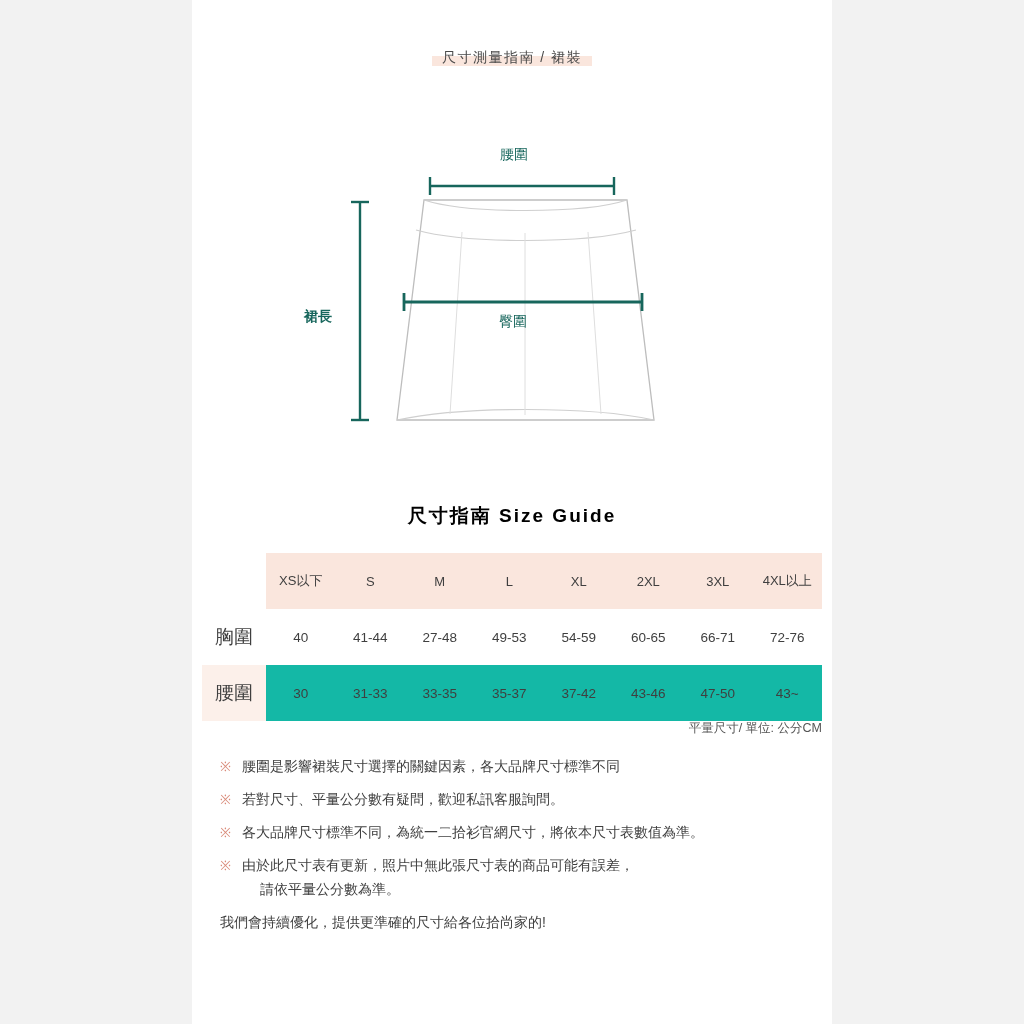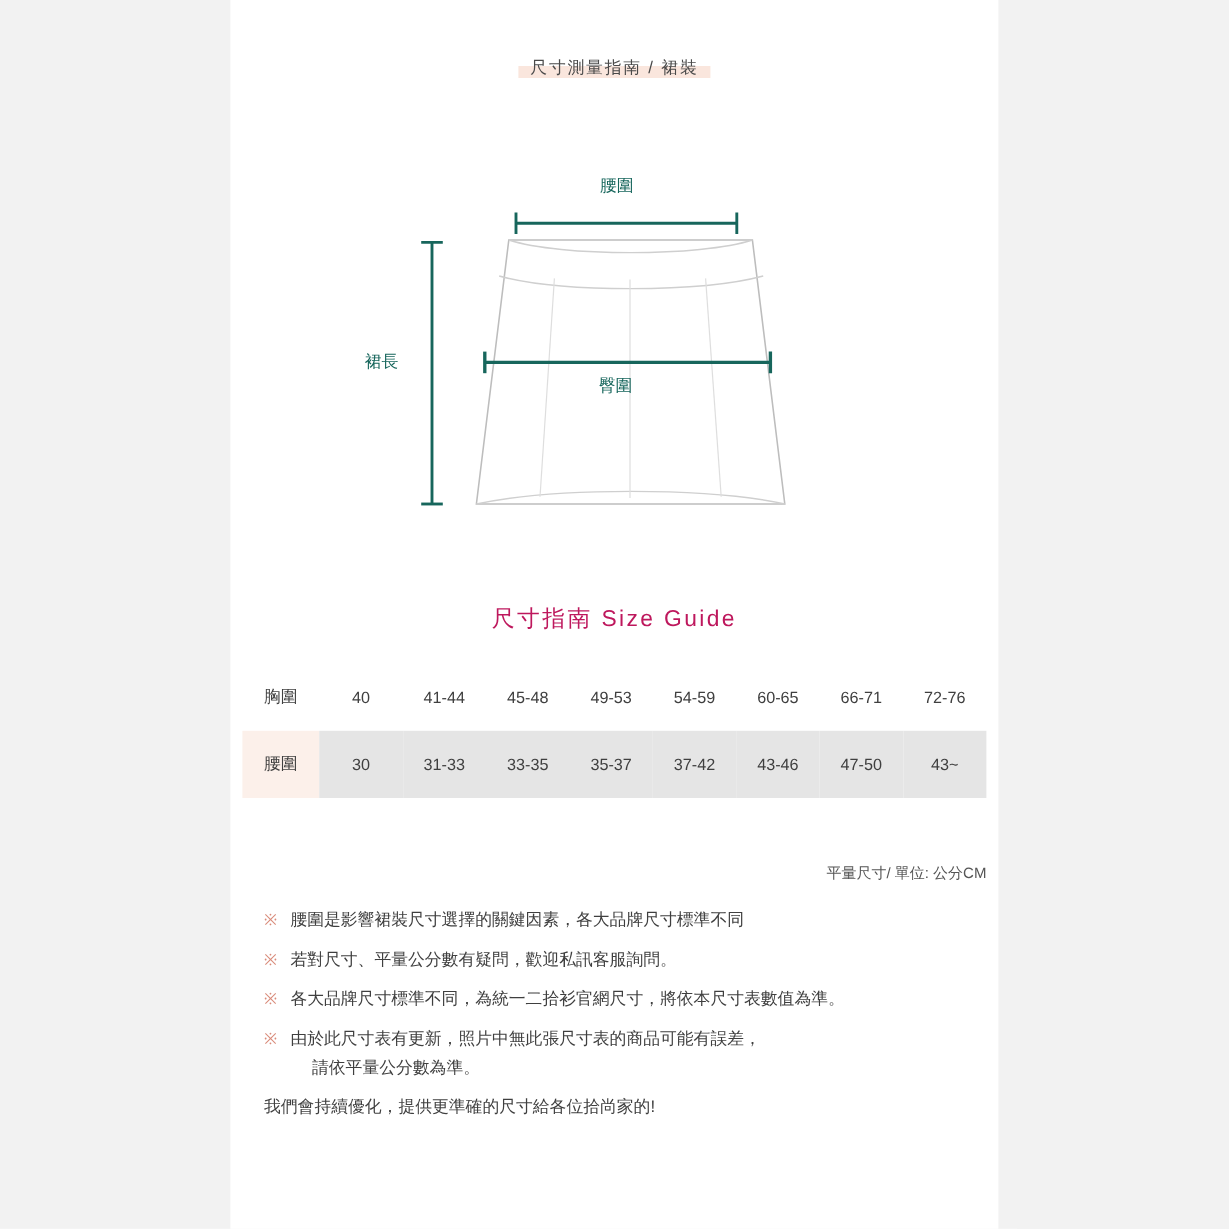--- a/index.html
+++ b/index.html
@@ -64,61 +64,62 @@
     top: 0;
   }
   .lbl {
     position: absolute;
     font-size: 14px;
     color: #17665c;
     white-space: nowrap;
   }
   .lbl-waist  { left: 308px; top: 16px; }
   .lbl-hip    { left: 307px; top: 183px; }
-  .lbl-length { left: 112px; top: 163px; }
+  .lbl-length { left: 112px; top: 178px; font-weight: bold; }
   
   .sg-title {
     position: absolute;
     left: 0;
     top: 503px;
     width: 640px;
     text-align: center;
     font-size: 19px;
-    color: #be185d;
+    color: #000000;
     letter-spacing: 2px;
+    font-weight: bold;
   }
   
   .tbl {
     position: absolute;
     left: 10px;
     top: 553px;
     width: 620px;
     border-collapse: collapse;
     table-layout: fixed;
   }
   .tbl td {
     height: 54px;
     text-align: center;
     font-size: 13.5px;
     color: #3f3f3f;
     border: none;
   }
   .tbl .rowhead {
     width: 62px;
     text-align: center;
-    font-size: 14px;
+    font-size: 19px;
     color: #3f3f3f;
   }
   .tbl tr.head td {
     background: #fae6dd;
     font-size: 13px;
     color: #3f3f3f;
   }
   .tbl tr.head td.rowhead { background: #ffffff; }
-  .tbl tr.alt td { background: #e5e5e5; }
+  .tbl tr.alt td { background: #14b8a6; }
   .tbl tr.alt td.rowhead { background: #fcf0ea; }
   .tbl tr.plain td { background: #ffffff; }
   
   .unit-note {
     position: absolute;
     right: 10px;
     top: 720px;
     font-size: 12.5px;
     color: #555;
   }
@@ -191,25 +192,36 @@
     </svg>
     <span class="lbl lbl-waist">腰圍</span>
     <span class="lbl lbl-hip">臀圍</span>
     <span class="lbl lbl-length">裙長</span>
   </div>
 
   <div class="sg-title">尺寸指南 Size Guide</div>
 
   <table class="tbl">
     <tbody>
+      <tr class="head">
+        <td class="rowhead"></td>
+        <td>XS以下</td>
+        <td>S</td>
+        <td>M</td>
+        <td>L</td>
+        <td>XL</td>
+        <td>2XL</td>
+        <td>3XL</td>
+        <td>4XL以上</td>
+      </tr>
       <tr class="plain">
         <td class="rowhead">胸圍</td>
         <td>40</td>
         <td>41-44</td>
-        <td>45-48</td>
+        <td>27-48</td>
         <td>49-53</td>
         <td>54-59</td>
         <td>60-65</td>
         <td>66-71</td>
         <td>72-76</td>
       </tr>
       <tr class="alt">
         <td class="rowhead">腰圍</td>
         <td>30</td>
         <td>31-33</td>

